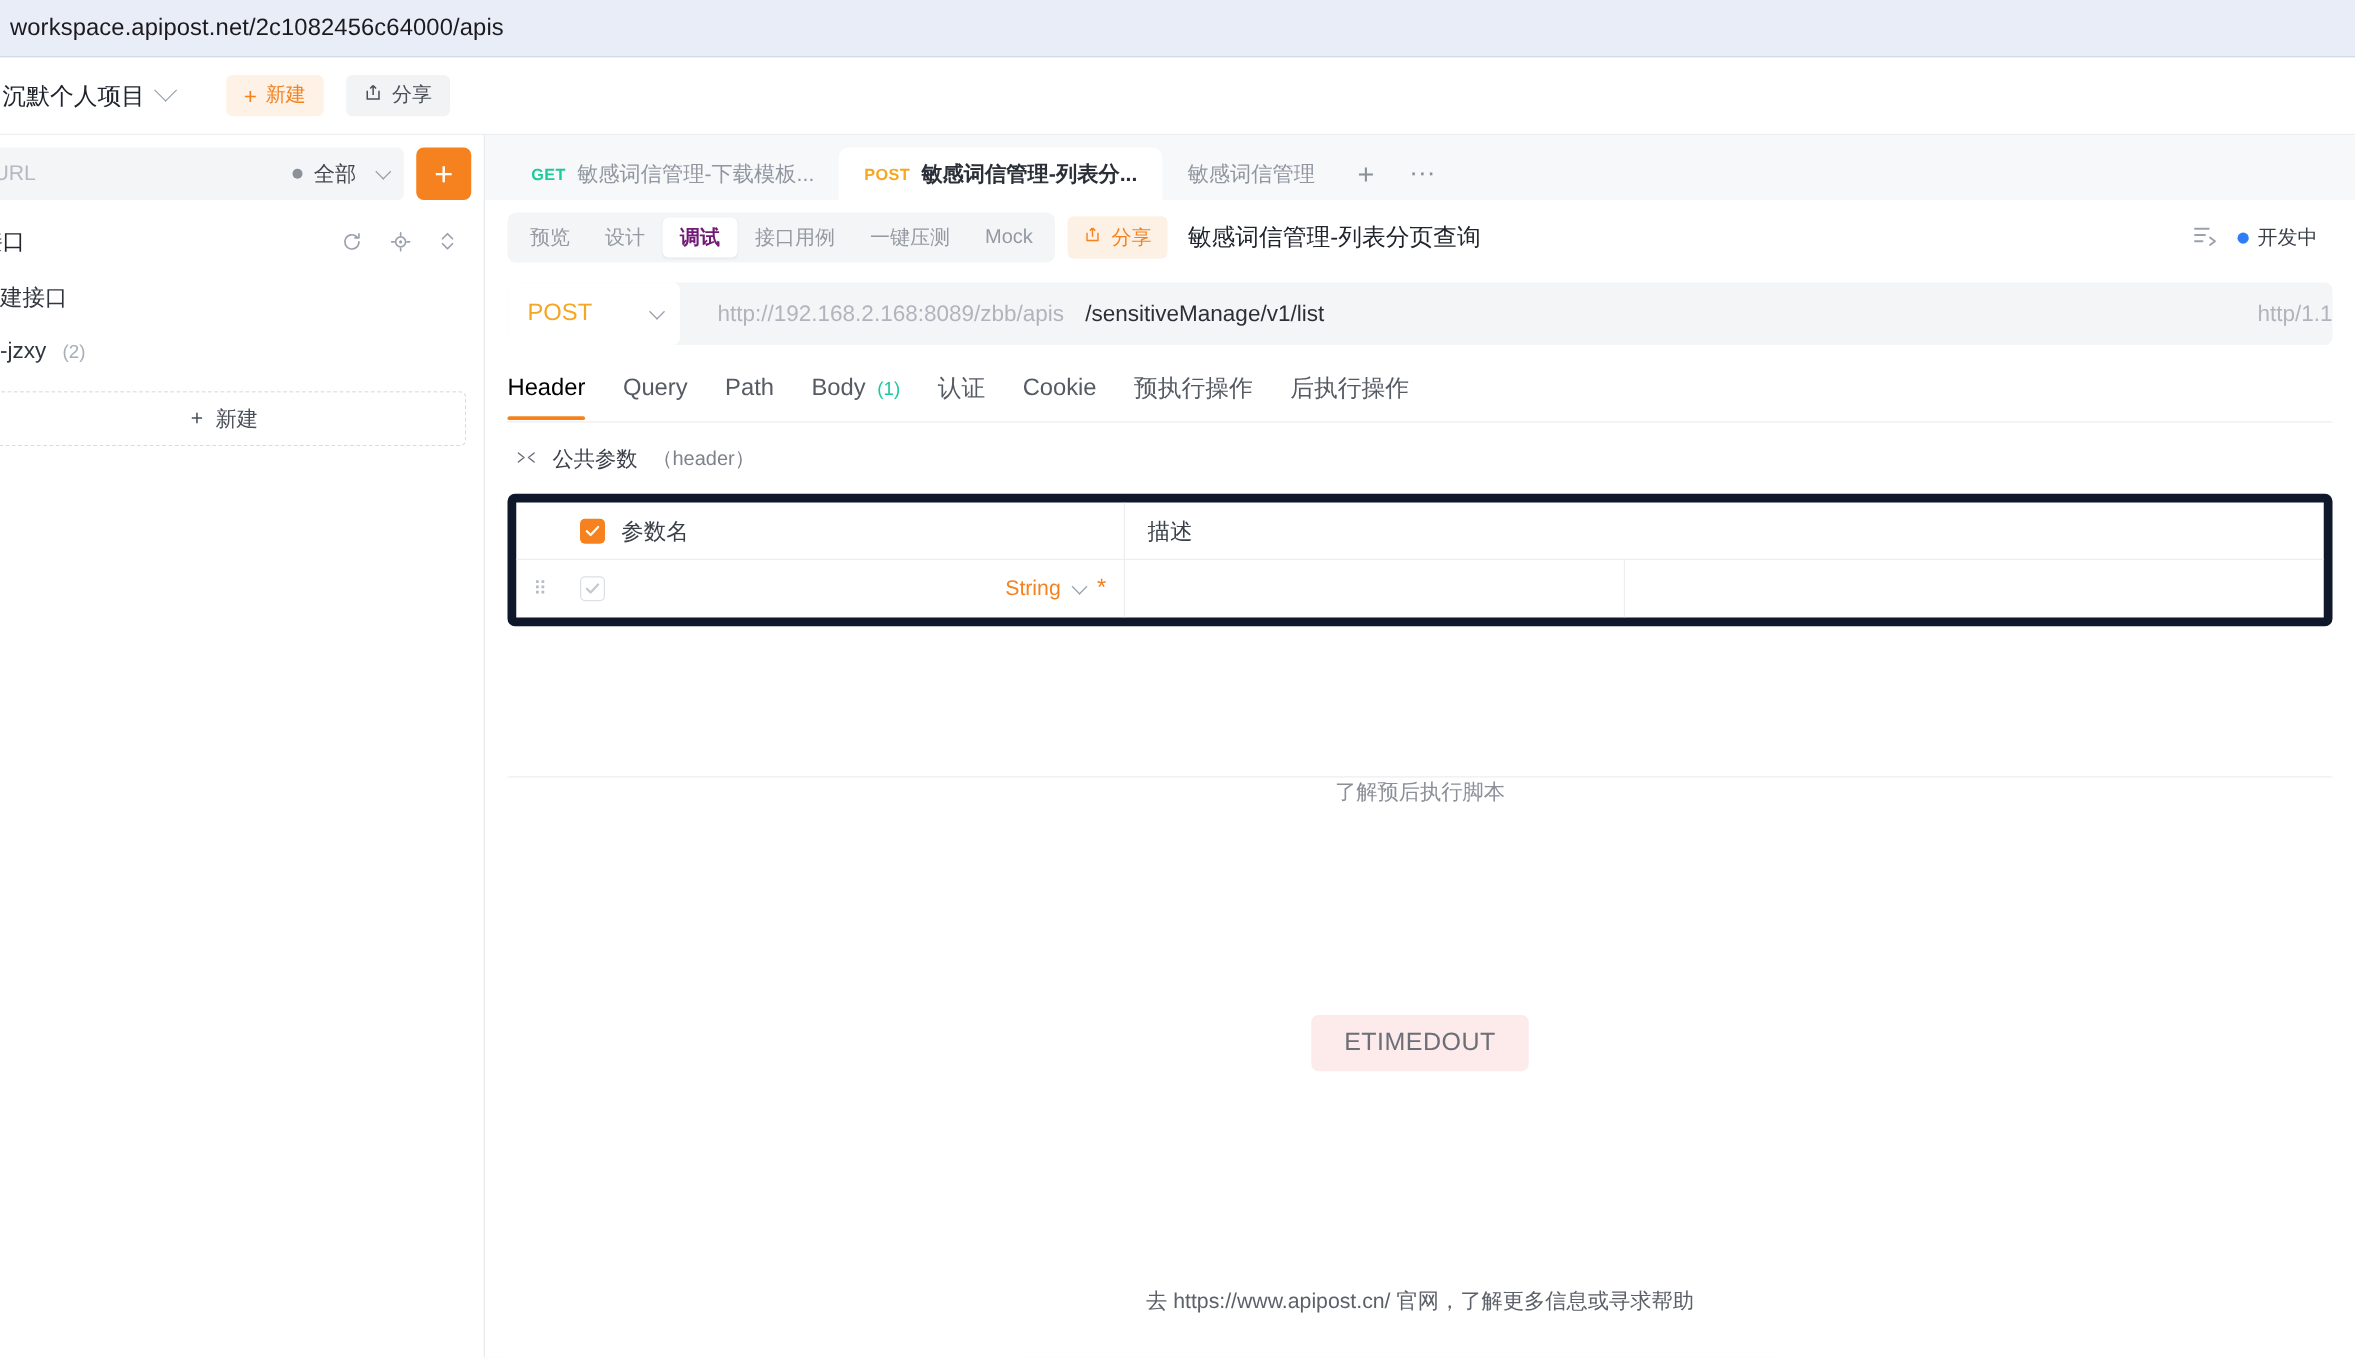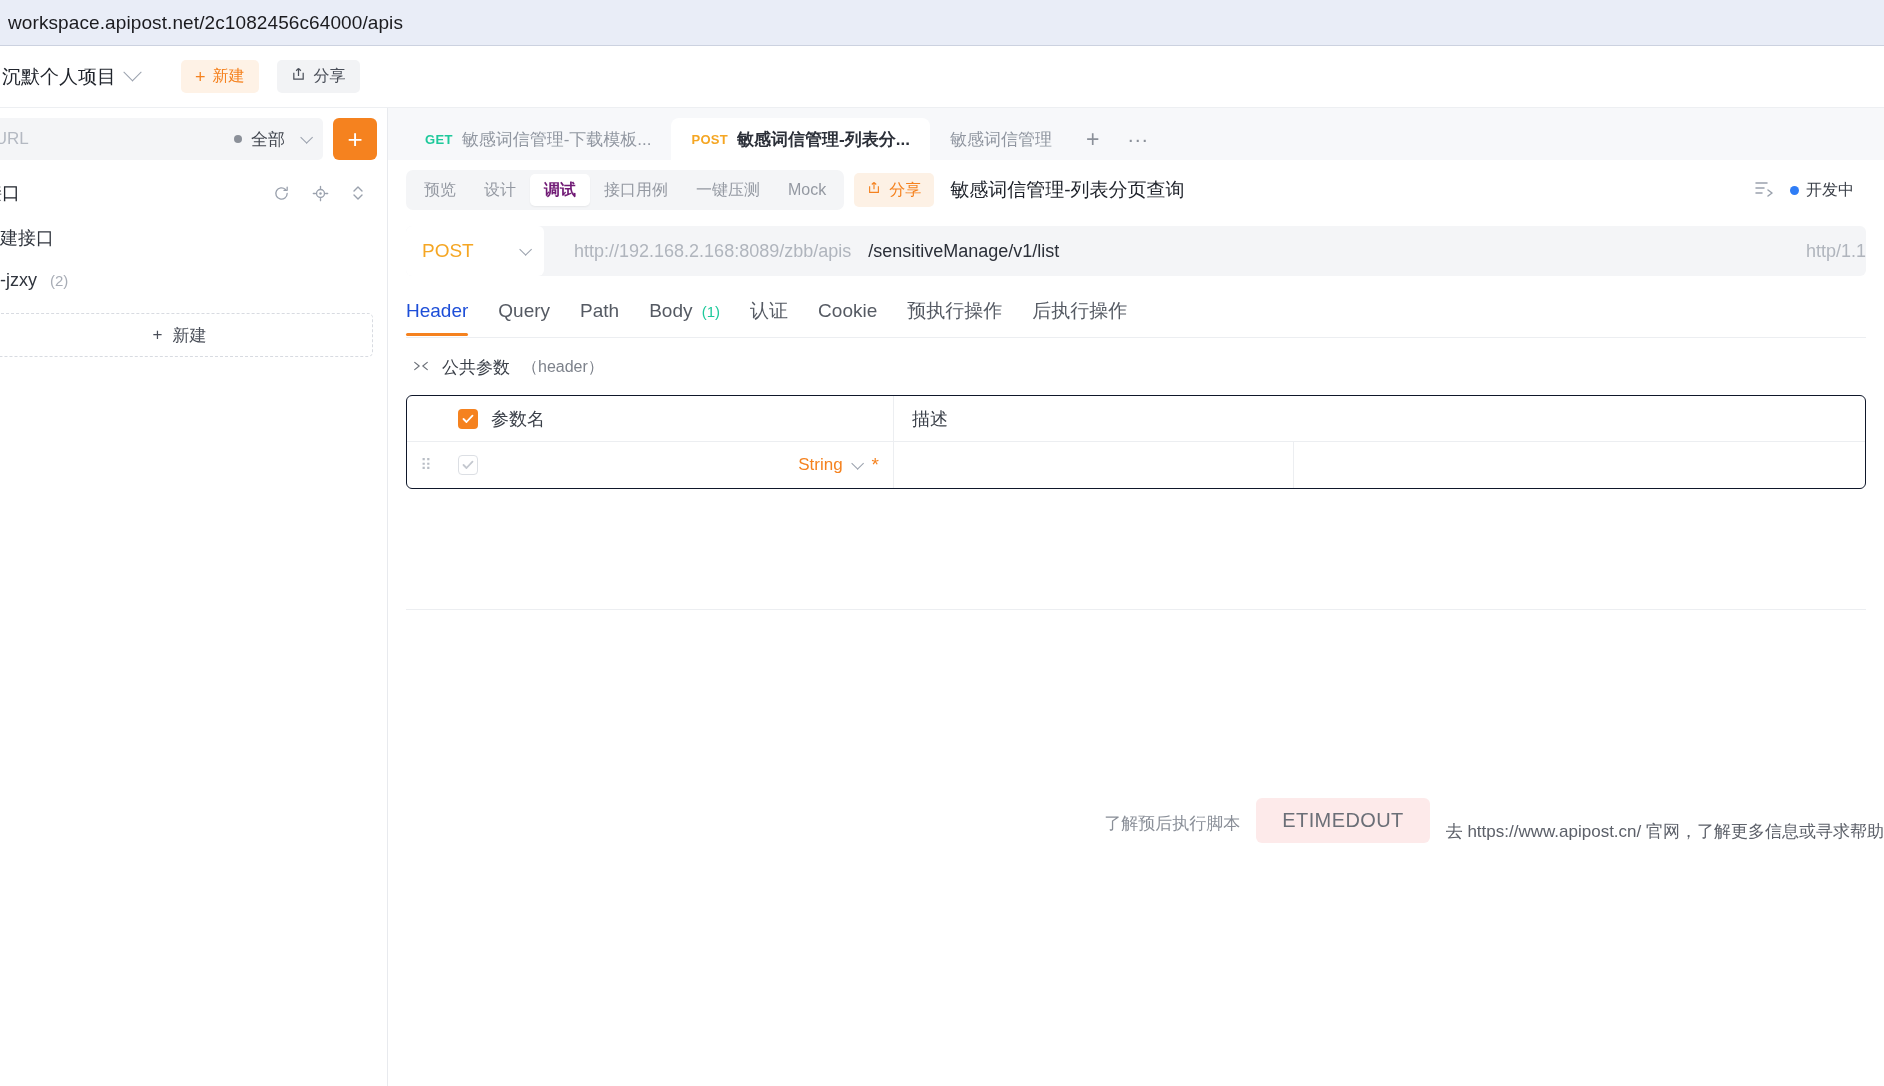--- a/index.html
+++ b/index.html
@@ -334,21 +334,21 @@
   }
   .ptab {
     font-size: 19px;
     color: #555a63;
     padding: 12px 15px 13px 15px;
     cursor: pointer;
     position: relative;
     white-space: nowrap;
   }
   .ptab:first-child { padding-left: 0; margin-left: 0; }
-  .ptab.active { color: #1d4ed8; }
+  .ptab.active { color: #000000; }
   .ptab.active::after {
     content: "";
     position: absolute;
     left: 0; right: 15px; bottom: -1px;
     height: 3px; background: #f5821f;
     border-radius: 2px;
   }
   .ptab .badge { color: #1ec99b; font-size: 15px; margin-left: 4px; }
 
   
@@ -356,21 +356,21 @@
     display: flex; align-items: center; gap: 12px;
     padding: 18px 18px 12px 24px;
     font-size: 17px; color: #3a3f48;
     flex: none;
   }
   .pubparams .sub { color: #7d828b; font-size: 16px; }
 
   
   .ptable {
     margin: 4px 18px 0 18px;
-    border: 1px solid #0f172a;
+    border: 7px solid #0f172a;
     border-radius: 6px;
     flex: none;
     overflow: hidden;
   }
   .ptr {
     display: flex; align-items: center;
     height: 46px;
   }
   .ptr.head { border-bottom: 1px solid #eceef1; }
   .pc-drag {
@@ -426,23 +426,23 @@
   .panel-divider {
     margin: 120px 18px 0 18px;
     border-top: 1px solid #eceef1;
     flex: none;
   }
 
   
   .emptyzone {
     flex: 1;
     display: flex;
-    flex-direction: row;
+    flex-direction: column;
     align-items: center;
-    justify-content: flex-end;
+    justify-content: space-between;
     padding-bottom: 34px;
     gap: 16px;
   }
   .hint-link {
     font-size: 17px; color: #8a8f98;
     cursor: pointer;
     margin-bottom: 16px;
   }
   .err-badge {
     background: #fdeaea;

